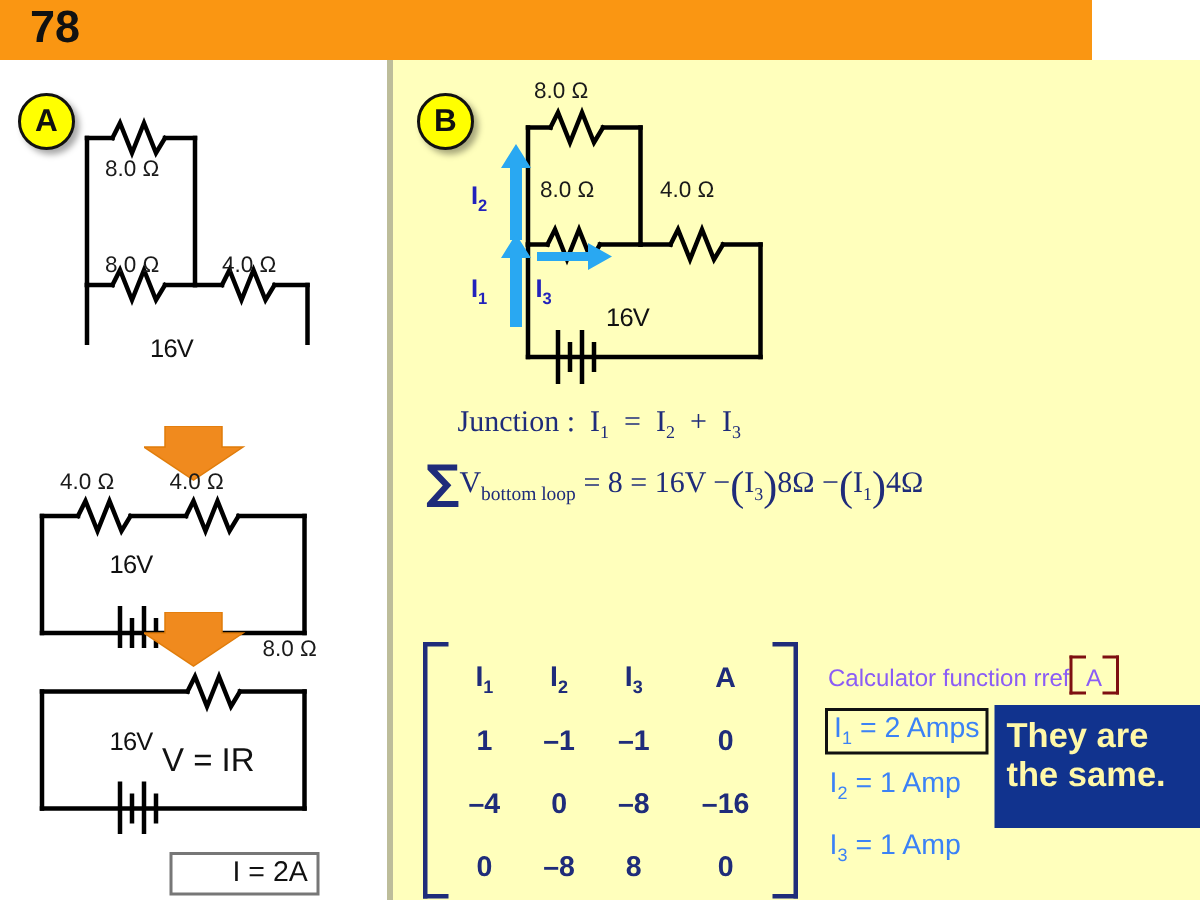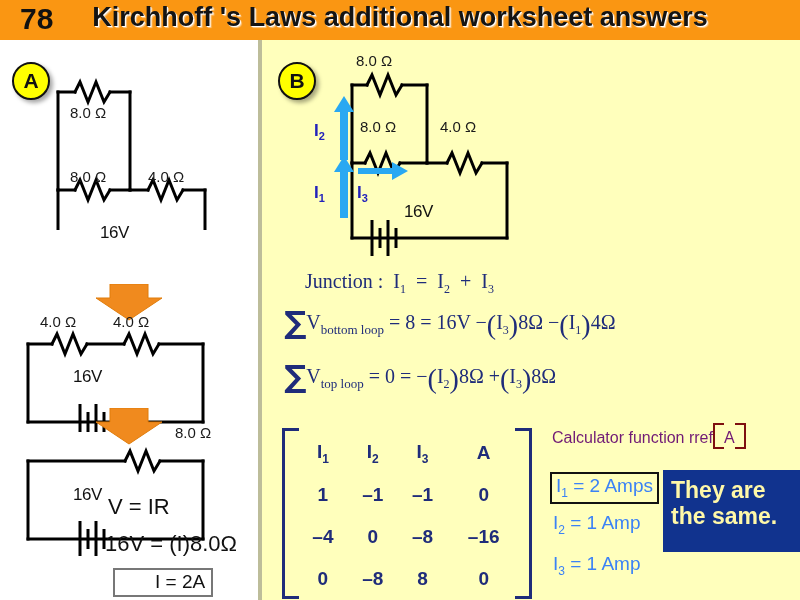--- a/index.html
+++ b/index.html
@@ -4,21 +4,21 @@
 <style>
   html,body{margin:0;padding:0;}
   body{
     width:800px;height:600px;overflow:hidden;
     background:#FFFFFF;
     font-family:"Liberation Sans", sans-serif;
     position:relative;
   }
   
   #header{
-    position:absolute;left:0;top:0;width:800px;height:40px;
+    position:absolute;left:0;top:0;width:728px;height:40px;
     background:#FA9612;
   }
   #header .page-num{
     position:absolute;left:20px;top:2px;
     font-size:30px;font-weight:bold;color:#111111;
     letter-spacing:0px;
   }
   #header .title{
     position:absolute;left:0;top:2px;width:800px;
     text-align:center;
@@ -75,21 +75,21 @@
   #matrix .brk{position:absolute;top:0;width:14px;height:165px;
     border-top:3px solid #1F2C7A;border-bottom:3px solid #1F2C7A;}
   #matrix .brkL{left:0;border-left:3px solid #1F2C7A;}
   #matrix .brkR{right:0;border-right:3px solid #1F2C7A;}
   #matrix table{position:absolute;left:16px;top:4px;width:222px;
     border-collapse:collapse;}
   #matrix td{text-align:center;font-size:19px;color:#1F2C7A;font-weight:bold;
     height:40px;font-family:"Liberation Sans",sans-serif;}
   #matrix td sub{font-size:12px;}
   
-  #calc-line{position:absolute;left:552px;top:423px;font-size:16px;color:#701a75;}
+  #calc-line{position:absolute;left:552px;top:437px;font-size:16px;color:#8b5cf6;}
   .brkSm{display:inline-block;width:9px;height:22px;vertical-align:-6px;
     border-top:2px solid #7E1010;border-bottom:2px solid #7E1010;}
   .brkSmL{border-left:2px solid #7E1010;}
   .brkSmR{border-right:2px solid #7E1010;}
   .ans{position:absolute;font-size:19px;color:#3b82f6;font-weight:normal;
        font-family:"Liberation Sans",sans-serif;}
   .ans sub{font-size:12px;}
   #ans1-box{position:absolute;left:550px;top:472px;
     border:2.5px solid #111;padding:1px 4px 2px 4px;background:#FFFFBC;}
   #same-box{
@@ -99,21 +99,20 @@
   #same-box div{
     color:#FFF8A8;font-size:23px;font-weight:bold;line-height:1.15;
     padding:7px 0 0 8px;font-family:"Liberation Sans",sans-serif;
   }
 </style>
 </head>
 <body>
 
 <div id="header">
   <div class="page-num">78</div>
-  <div class="title">Kirchhoff 's Laws additional worksheet answers</div>
 </div>
 
 <div id="left-panel">
 
   <div class="badge" style="left:12px;top:22px;">A</div>
 
   <div class="circuit" style="left:0px;top:20px;width:258px;height:170px;">
     <svg width="258" height="170" viewBox="0 0 258 170">
       <g stroke="#000" stroke-width="3" fill="none" stroke-linecap="square">
 
@@ -200,21 +199,20 @@
         <line x1="88" y1="93" x2="88" y2="113" stroke-width="3"></line>
         <line x1="96" y1="85" x2="96" y2="121" stroke-width="3"></line>
         <line x1="104" y1="93" x2="104" y2="113" stroke-width="3"></line>
       </g>
     </svg>
   </div>
   <div class="t ohm" style="left:175px;top:384px;">8.0 Ω</div>
   <div class="t volt" style="left:73px;top:445px;">16V</div>
 
   <div class="t lf" style="left:108px;top:454px;">V = IR</div>
-  <div class="t lf" style="left:105px;top:491px;">16V = (I)8.0Ω</div>
   <div class="t boxed" style="left:113px;top:528px;padding-left:40px;">I = 2A</div>
 </div>
 
 <div id="divider"></div>
 
 <div id="right-panel">
 
   <div class="badge" style="left:16px;top:22px;">B</div>
 
   <div class="circuit" style="left:0px;top:10px;width:300px;height:215px;">
@@ -278,24 +276,20 @@
     <span>I</span><sub>2</sub>
     <span>&nbsp;+&nbsp;</span>
     <span>I</span><sub>3</sub>
   </div>
 
   <div class="t eq" style="left:22px;top:264px;">
     <span class="sig">∑</span><span>V</span><sub class="sm">bottom loop</sub>
     <span>= 8 = 16V −</span><span class="par">(</span><span>I</span><sub>3</sub><span class="par">)</span><span>8Ω −</span><span class="par">(</span><span>I</span><sub>1</sub><span class="par">)</span><span>4Ω</span>
   </div>
 
-  <div class="t eq" style="left:22px;top:318px;">
-    <span class="sig">∑</span><span>V</span><sub class="sm">top loop</sub>
-    <span>= 0 = −</span><span class="par">(</span><span>I</span><sub>2</sub><span class="par">)</span><span>8Ω +</span><span class="par">(</span><span>I</span><sub>3</sub><span class="par">)</span><span>8Ω</span>
-  </div>
 </div>
 
 <div id="matrix">
   <div class="brk brkL"></div>
   <div class="brk brkR"></div>
   <table>
     <tbody>
         <tr>
       <td><span>I</span><sub>1</sub></td>
       <td><span>I</span><sub>2</sub></td>

